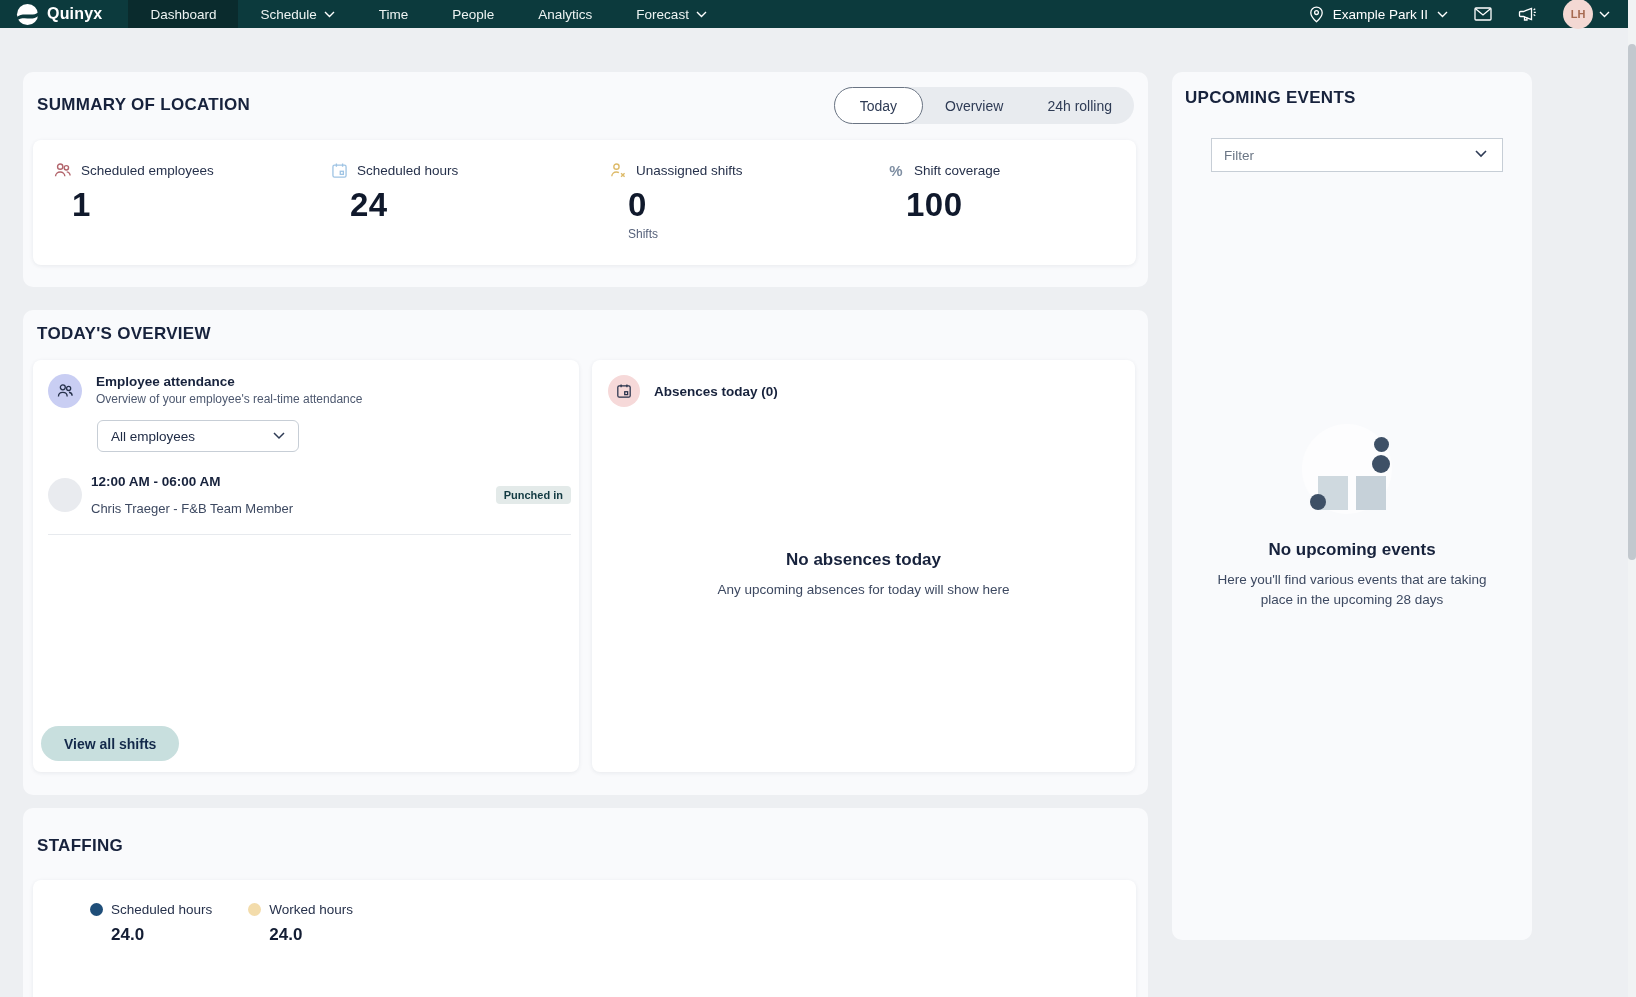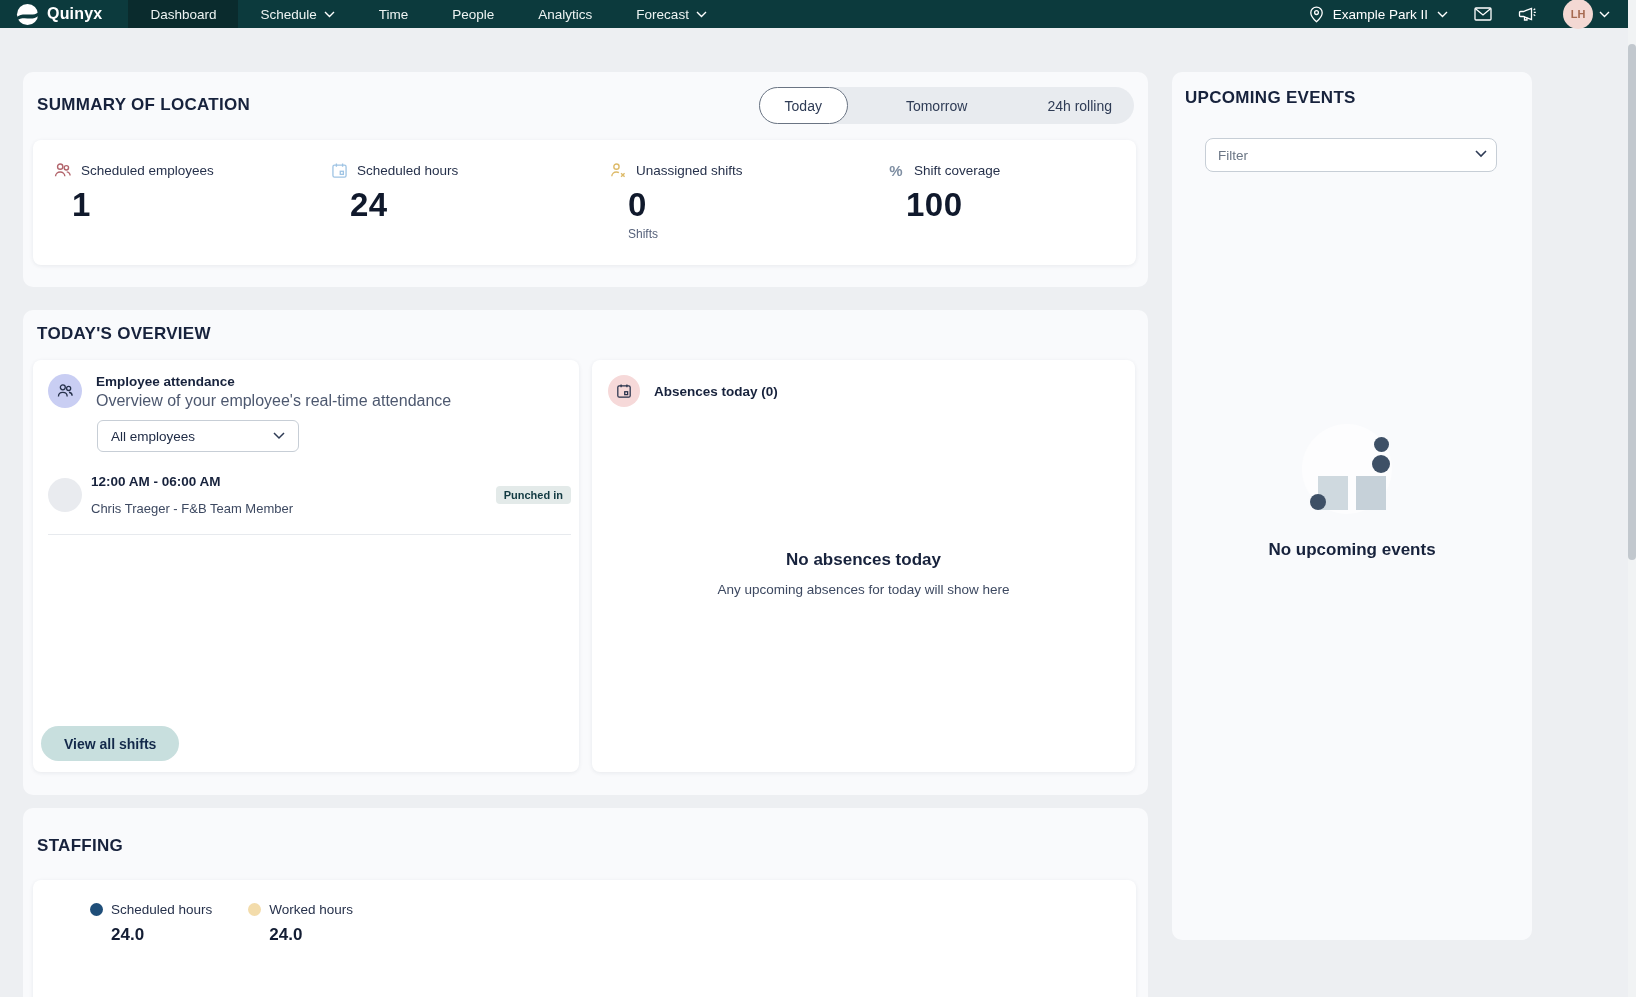--- a/index.html
+++ b/index.html
@@ -17,37 +17,37 @@
   .avatar-wrap { display:flex; align-items:center; gap:6px; }
   .avatar { width:30px; height:30px; border-radius:50%; background:#f3d8d3; color:#a66a51; font-size:11px; font-weight:bold; display:flex; align-items:center; justify-content:center; }
   .icon-btn { display:flex; align-items:center; }
 
   
   .section { position:absolute; background:#f9fafc; border-radius:10px; }
   .section-title { position:absolute; font-size:17px; font-weight:bold; color:#17223c; letter-spacing:.3px; }
   .card { position:absolute; background:#fff; border-radius:8px; box-shadow:0 1px 4px rgba(25,39,62,.08); }
 
   
-  .pill-toggle { position:absolute; display:flex; align-items:center; background:#e8ebef; border-radius:19px; height:37px;gap:36px; }
+  .pill-toggle { position:absolute; display:flex; align-items:center; background:#e8ebef; border-radius:19px; height:37px; }
   .pill-option { padding:0 22px; font-size:14px; color:#2e3b55; height:37px; display:flex; align-items:center; cursor:pointer; border-radius:19px; }
   .pill-option.selected { background:#fff; border:1px solid #6a7483; padding:0 25px; }
 
   
   .metrics-row { position:absolute; left:20px; top:22px; display:flex; }
   .metric { width:278px; }
   .metric-label { display:flex; align-items:center; gap:9px; font-size:13.5px; color:#26314b; }
   .metric-value { font-size:33px; font-weight:800; color:#10192c; margin:7px 0 0 19px; letter-spacing:.5px; }
   .metric-sub { font-size:12px; color:#56617a; margin:3px 0 0 19px; }
   .pct-glyph { font-size:15px; font-weight:bold; color:#7e8ea2; width:18px; text-align:center; }
 
   
   .card-head { position:absolute; display:flex; gap:14px; }
   .icon-circle { border-radius:50%; display:flex; align-items:center; justify-content:center; flex:none; }
   .card-title { font-size:13.5px; font-weight:bold; color:#17223c; }
-  .card-sub { font-size:16px; color:#4d586f; margin-top:3px; }
+  .card-sub { font-size:12px; color:#4d586f; margin-top:3px; }
 
   .dropdown { position:absolute; width:202px; height:32px; border:1px solid #c7ced6; border-radius:6px; background:#fff; display:flex; align-items:center; justify-content:space-between; padding:0 13px; font-size:13.5px; color:#202c46; cursor:pointer; }
 
   .shift-row { position:absolute; left:15px; right:8px; display:flex; align-items:center; gap:9px; padding-bottom:18px; border-bottom:1px solid #e7eaee; }
   .shift-avatar { width:34px; height:34px; border-radius:50%; background:#e9ebef; flex:none; }
   .shift-time { font-size:13.5px; font-weight:bold; color:#17223c; }
   .shift-person { font-size:13px; color:#3d4961; margin-top:12px; }
   .badge { margin-left:auto; background:#e3eae9; color:#123a42; font-size:11px; font-weight:bold; padding:3px 8px; border-radius:4px; }
 
   .teal-btn { position:absolute; left:8px; bottom:11px; height:35px; border:none; border-radius:18px; background:#c8dfde; color:#13294a; font-family:inherit; font-size:14px; font-weight:bold; padding:0 23px; cursor:pointer; }
@@ -56,21 +56,21 @@
   .empty-body { position:absolute; left:50%; transform:translateX(-50%); width:300px; text-align:center; font-size:13.5px; line-height:1.5; color:#3d4961; }
 
   
   .legend-row { position:absolute; left:57px; top:22px; display:flex; gap:36px; }
   .legend-item .lab { display:flex; align-items:center; gap:8px; font-size:13.5px; color:#26314b; }
   .dot { width:13px; height:13px; border-radius:50%; flex:none; }
   .legend-item .val { font-size:17px; font-weight:bold; color:#131d33; margin:8px 0 0 21px; }
 
   
   .filter-box { position:absolute; left:33px; top:66px; width:292px; height:34px; }
-  .filter-box input { width:100%; height:100%; border:1px solid #c7ced6; border-radius:8px; padding:0 30px 0 12px; font-family:inherit; font-size:13.5px; color:#202c46; background:#fff; }
+  .filter-box input { width:100%; height:100%; border:1px solid #c7ced6; border-radius:0; padding:0 30px 0 12px; font-family:inherit; font-size:13.5px; color:#202c46; background:#fff;margin-left:6px; }
   .filter-box input::placeholder { color:#6b7685; }
   .filter-box .chev { position:absolute; right:10px; top:12px; }
 
   .illus { position:absolute; left:50%; transform:translateX(-50%); top:352px; width:120px; height:92px; }
   .illus .big-circle { position:absolute; left:10px; top:0; width:90px; height:90px; border-radius:50%; background:#fdfdfe; }
   .illus .rect-l { position:absolute; left:26px; top:52px; width:30px; height:34px; background:#cfd9df; }
   .illus .rect-r { position:absolute; left:64px; top:52px; width:30px; height:34px; background:#c6d1d9; }
   .illus .dotd { position:absolute; border-radius:50%; background:#3e5066; }
 
   
@@ -156,21 +156,21 @@
         </span>
     </div>
   </div>
 </div>
 
 <div class="section" style="left:23px; top:72px; width:1125px; height:215px;">
   <div class="section-title" style="left:14px; top:23px;">SUMMARY OF LOCATION</div>
 
   <div class="pill-toggle" style="right:14px; top:15px;">
     <div class="pill-option selected">Today</div>
-    <div class="pill-option">Tomorrow</div>
+    <div class="pill-option">Overview</div>
     <div class="pill-option">24h rolling</div>
   </div>
 
   <div class="card" style="left:10px; top:68px; width:1103px; height:125px;">
     <div class="metrics-row">
       <div class="metric">
         <div class="metric-label">
           <span class="icon-btn">
             <svg width="19" height="17" viewBox="0 0 24 22" fill="none" stroke="#b2656c" stroke-width="1.8">
                 <circle cx="9" cy="6" r="3.4"></circle>
@@ -320,17 +320,18 @@
   <div class="illus">
     <div class="big-circle"></div>
     <div class="rect-l"></div>
     <div class="rect-r"></div>
     <div class="dotd" style="left:18px; top:70px; width:16px; height:16px;"></div>
     <div class="dotd" style="left:82px; top:13px; width:15px; height:15px;"></div>
     <div class="dotd" style="left:80px; top:31px; width:18px; height:18px;"></div>
   </div>
 
   <div class="empty-title" style="top:468px;">No upcoming events</div>
+  <div class="empty-body" style="top:498px;">Here you'll find various events that are taking place in the upcoming 28 days</div>
 </div>
 
 <div class="scroll-track">
   <div class="scroll-thumb"></div>
 </div>
 
 </body></html>

